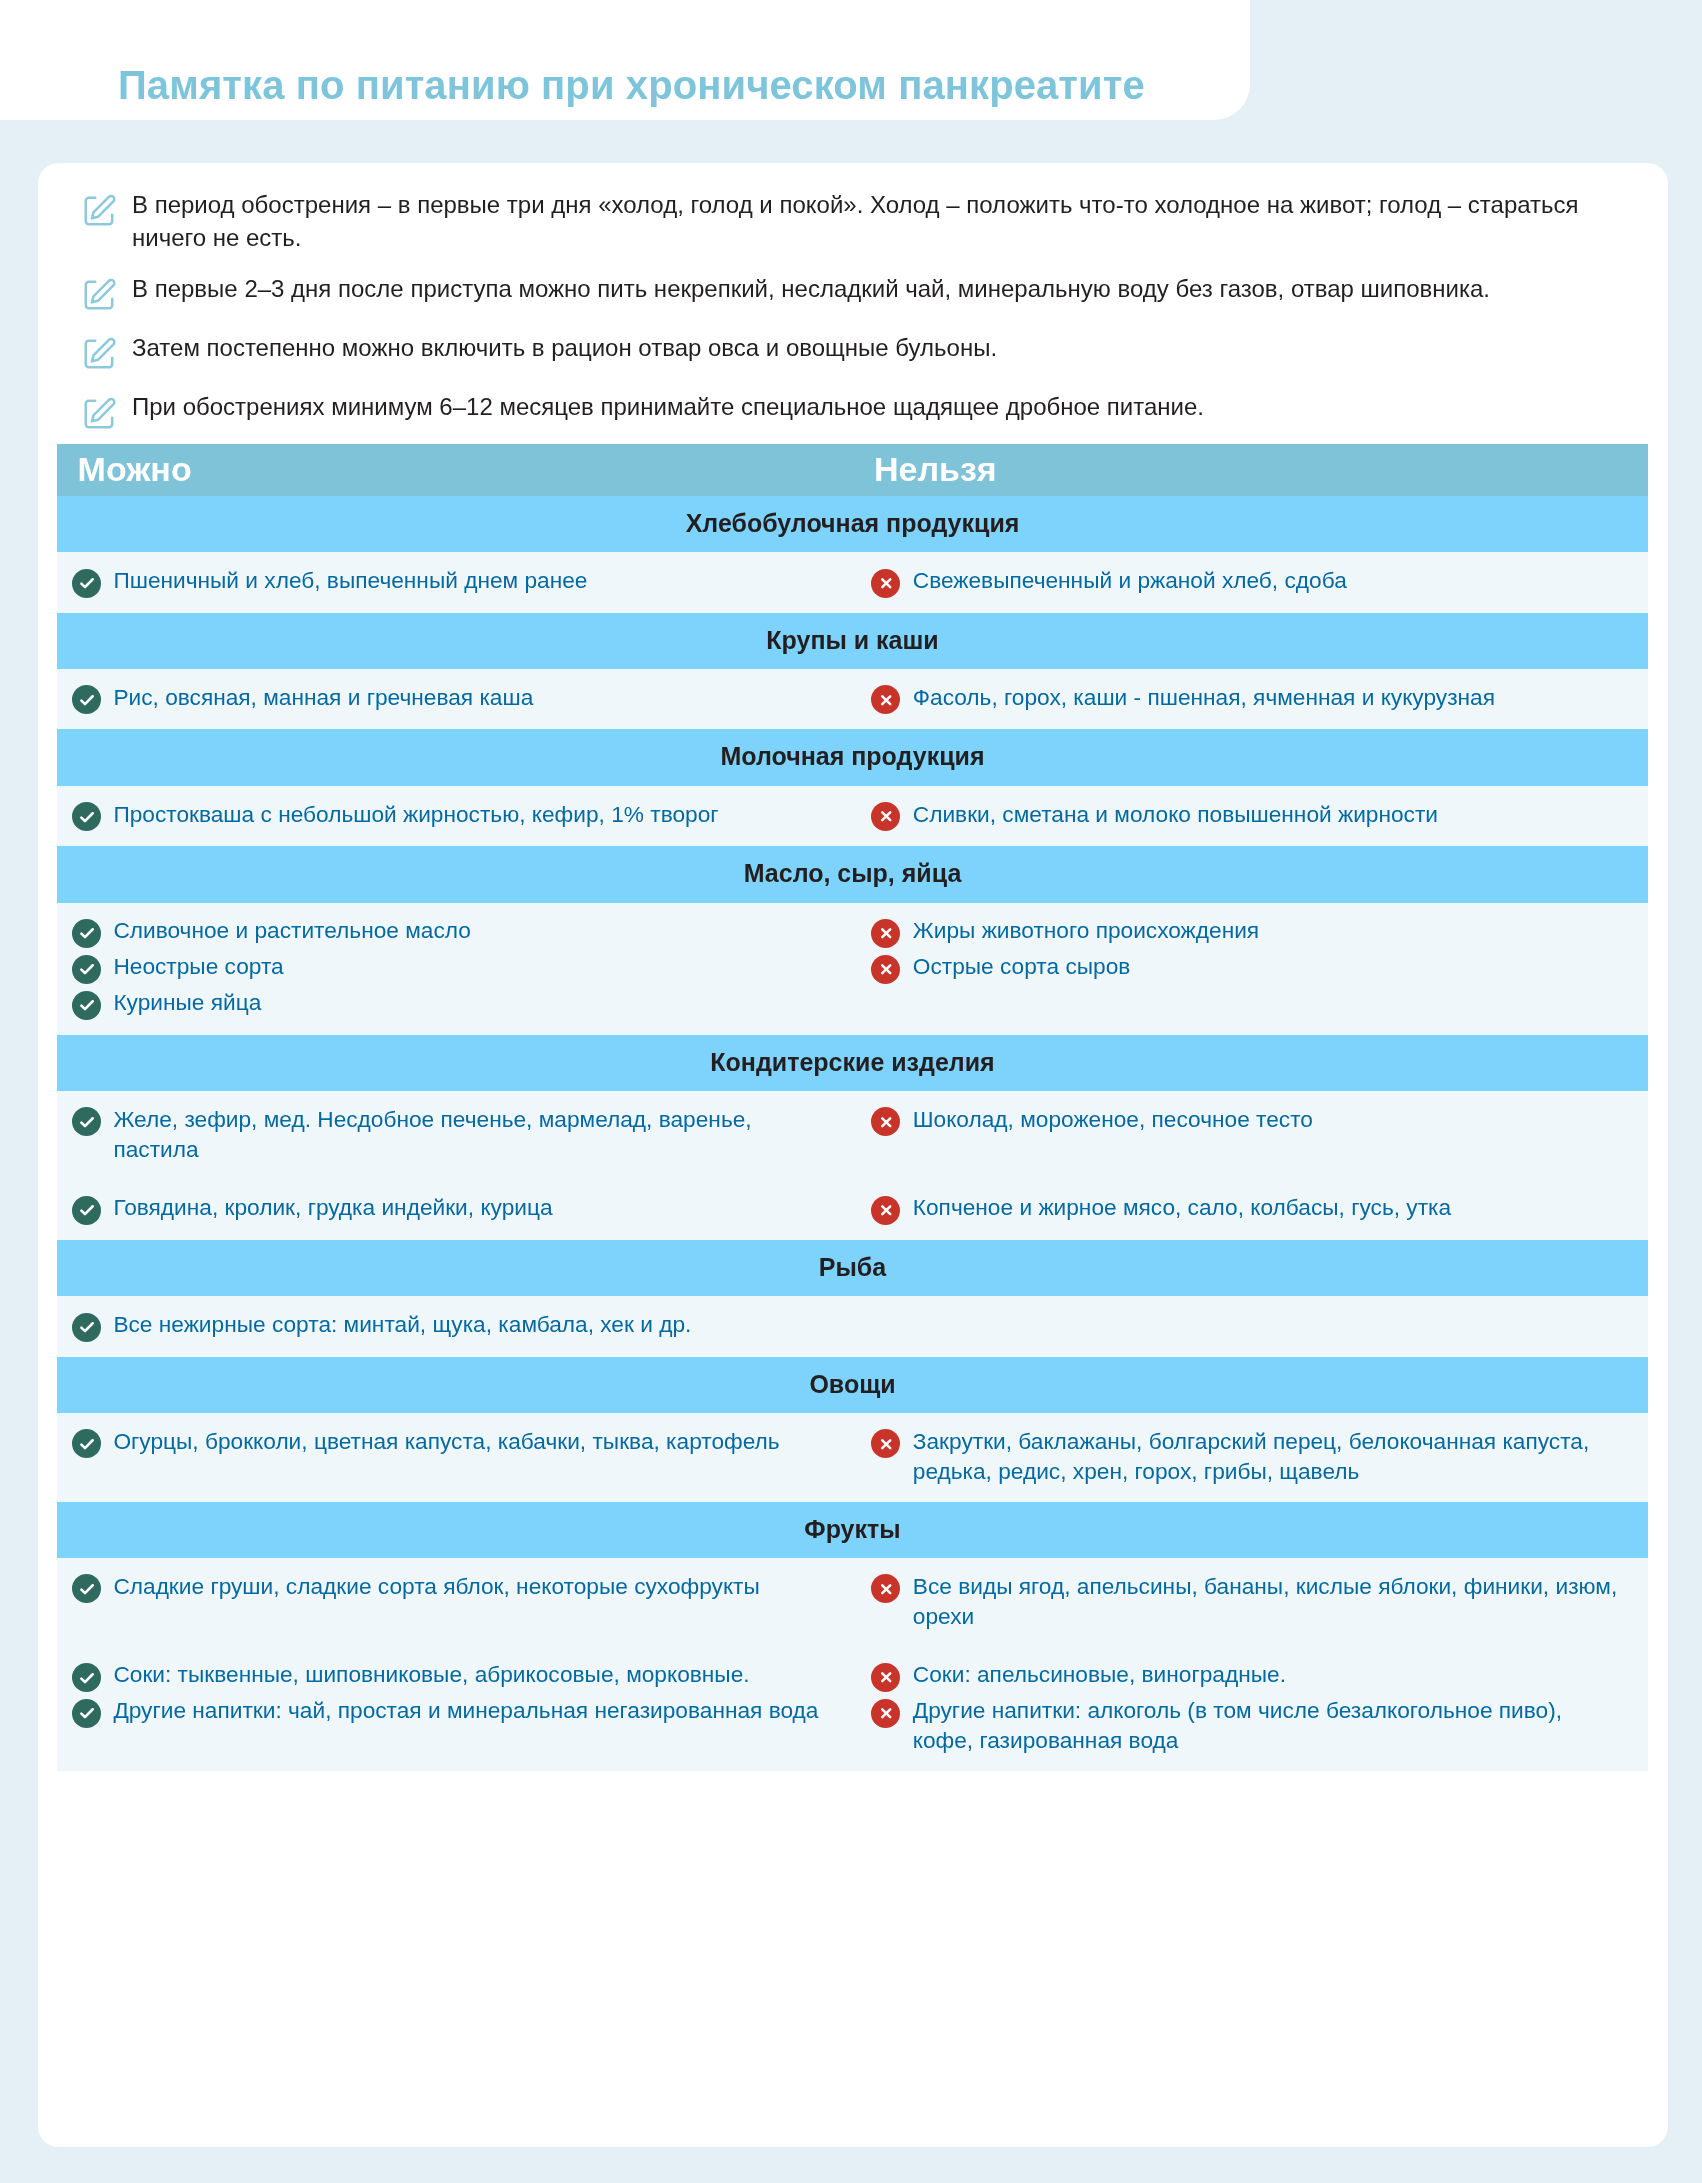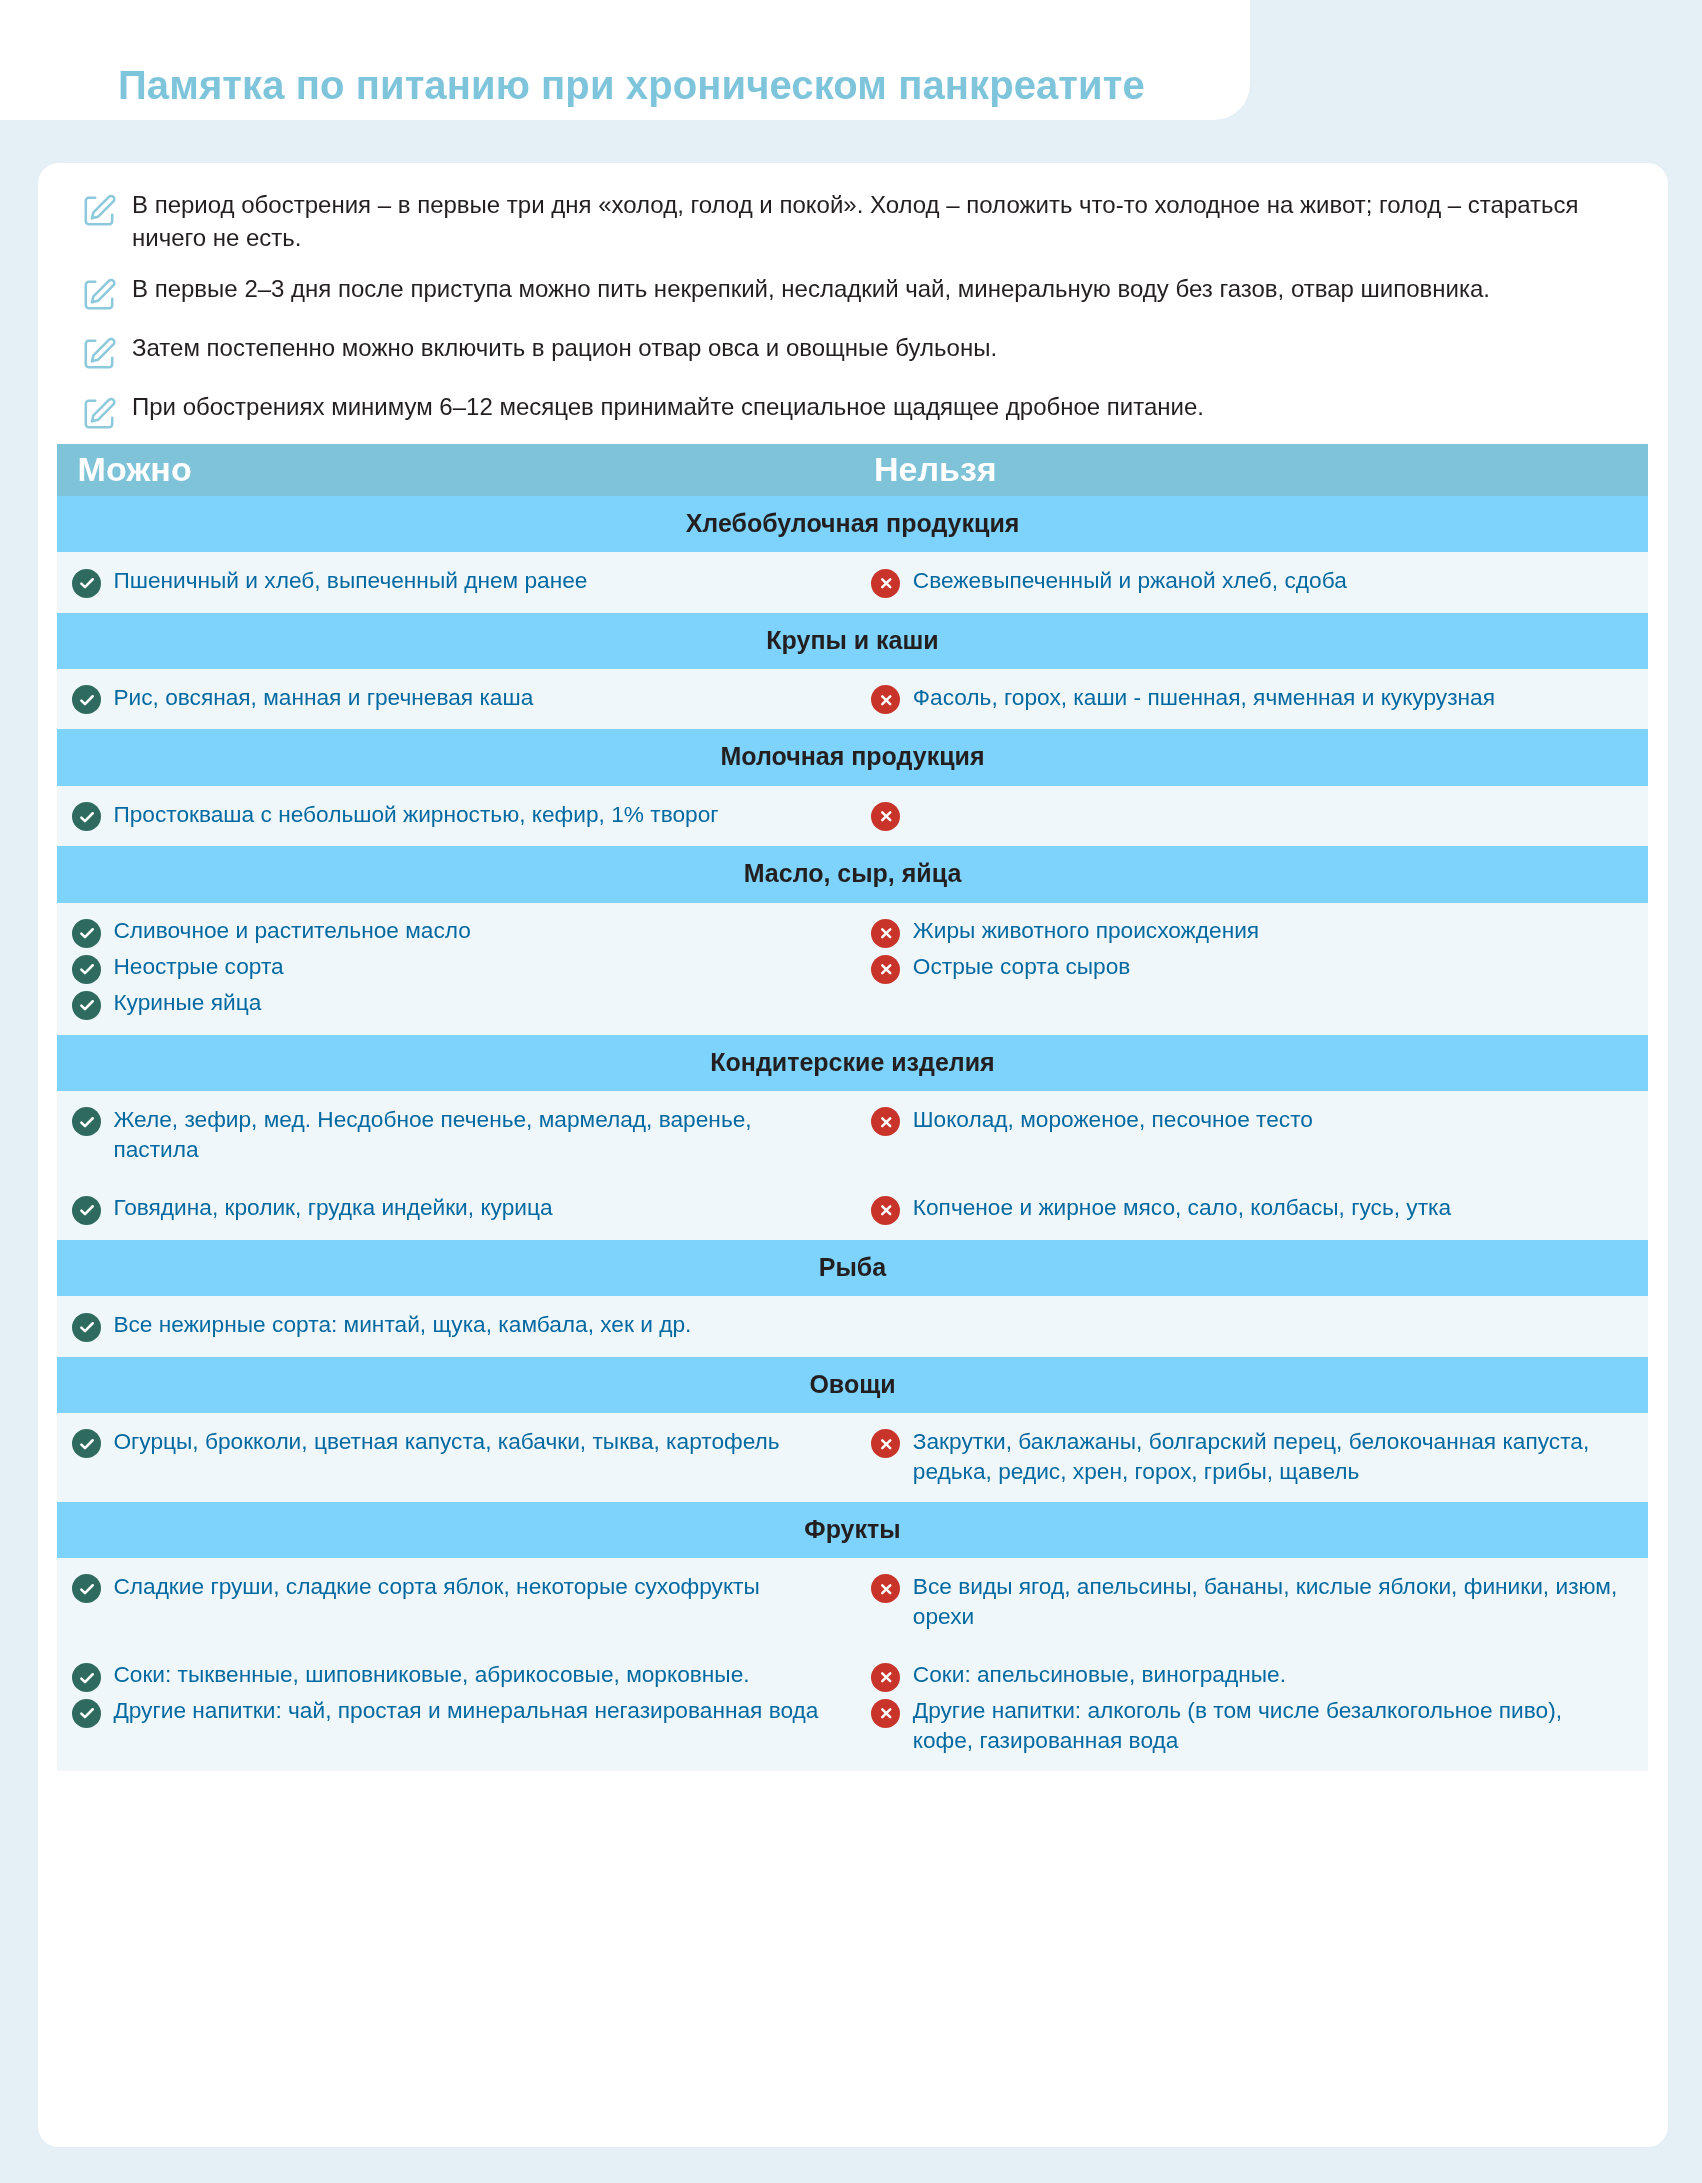--- a/index.html
+++ b/index.html
@@ -254,20 +254,21 @@
               <span class="item-text">Простокваша с небольшой жирностью, кефир, 1% творог</span>
             </div>
           </div>
           <div class="t-cell forbidden">
             <div class="item">
               <span class="badge no">
                 <svg width="16.5" height="16.5" viewBox="0 0 24 24" fill="none" stroke="#ffffff" stroke-width="3.6" stroke-linecap="round">
                   <path d="M6.2 6.2l11.6 11.6M17.8 6.2L6.2 17.8"></path>
                 </svg>
               </span>
+              <span class="item-text">Сливки, сметана и молоко повышенной жирности</span>
             </div>
           </div>
         </div>
         <div class="t-category">Масло, сыр, яйца</div>
         <div class="t-row">
           <div class="t-cell allowed">
             <div class="item">
               <span class="badge ok">
                 <svg width="18" height="18" viewBox="0 0 24 24" fill="none" stroke="#ffffff" stroke-width="3.4" stroke-linecap="round" stroke-linejoin="round">
                   <path d="M4.5 12.8l4.8 4.7L19.6 7"></path>

